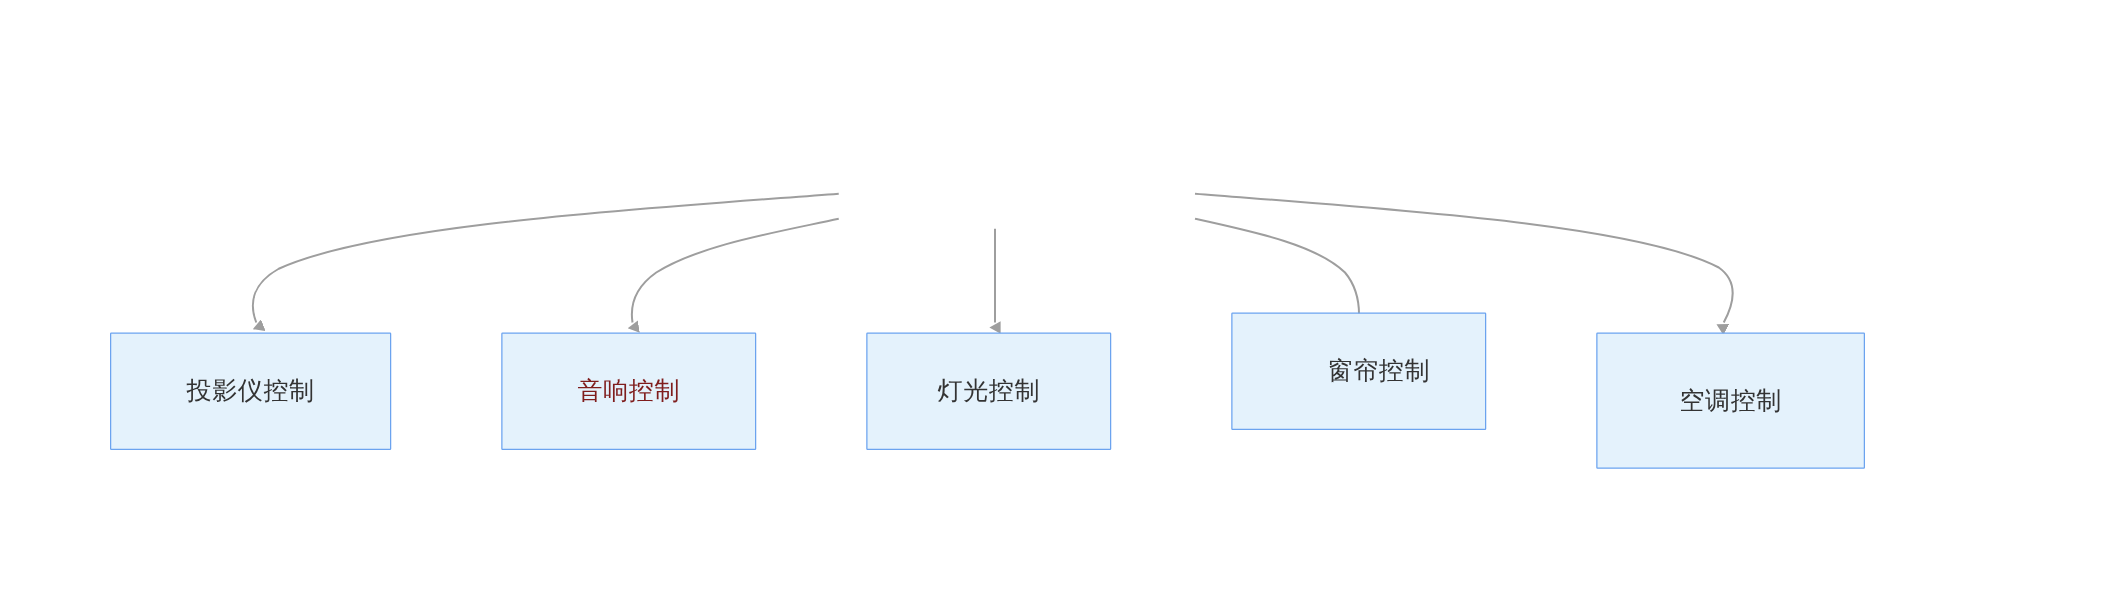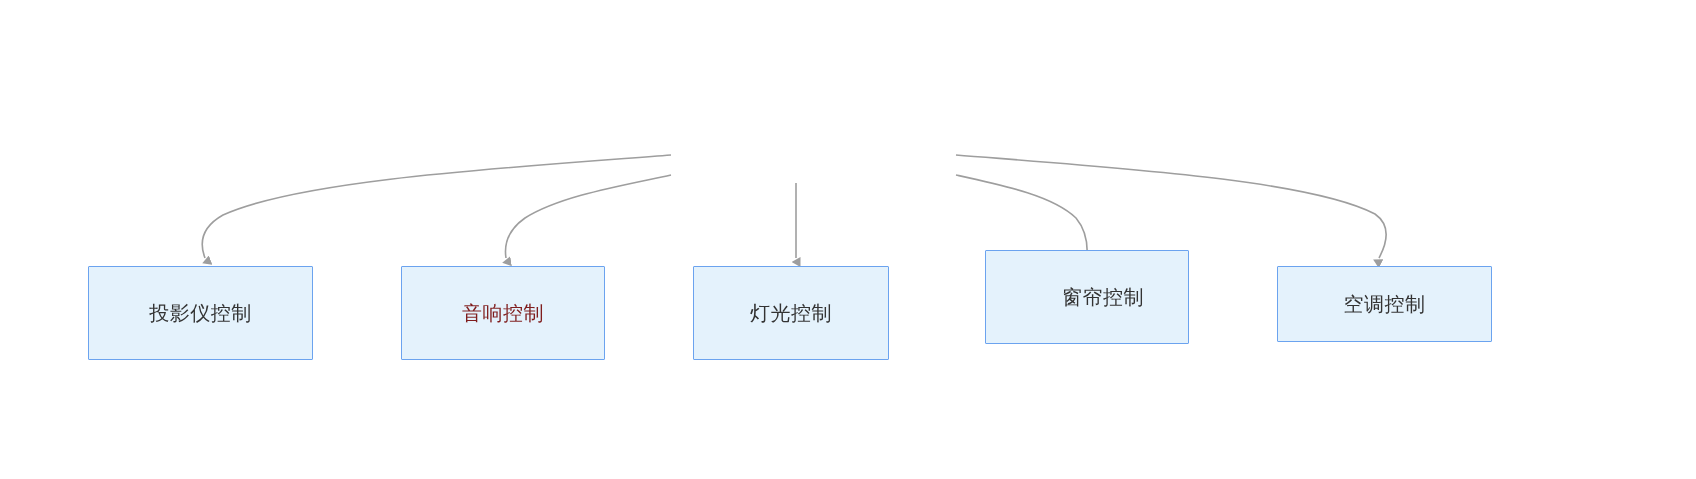--- a/index.html
+++ b/index.html
@@ -92,17 +92,17 @@
   </div>
 
   <div class="node leaf" id="node-leaf-2" style="left: 693px; top: 266px; width: 196px; height: 94px; background: rgb(228, 242, 252); border-color: rgb(107, 163, 239); color: rgb(51, 51, 51);">
     <span class="node-label">灯光控制</span>
   </div>
 
   <div class="node leaf" id="node-leaf-3" style="left: 985px; top: 250px; width: 204px; height: 94px; background: rgb(228, 242, 252); border-color: rgb(107, 163, 239); color: rgb(51, 51, 51); padding-left: 32px;">
     <span class="node-label">窗帘控制</span>
   </div>
 
-  <div class="node leaf" id="node-leaf-4" style="left: 1277px; top: 266px; width: 215px; height: 76px; background: rgb(228, 242, 252); border-color: rgb(107, 163, 239); color: rgb(51, 51, 51);">
+  <div class="node leaf" id="node-leaf-4" style="left: 1277px; top: 266px; width: 215px; height: 109px; background: rgb(228, 242, 252); border-color: rgb(107, 163, 239); color: rgb(51, 51, 51);">
     <span class="node-label">空调控制</span>
   </div>
 
 </div>
 
 </body></html>

